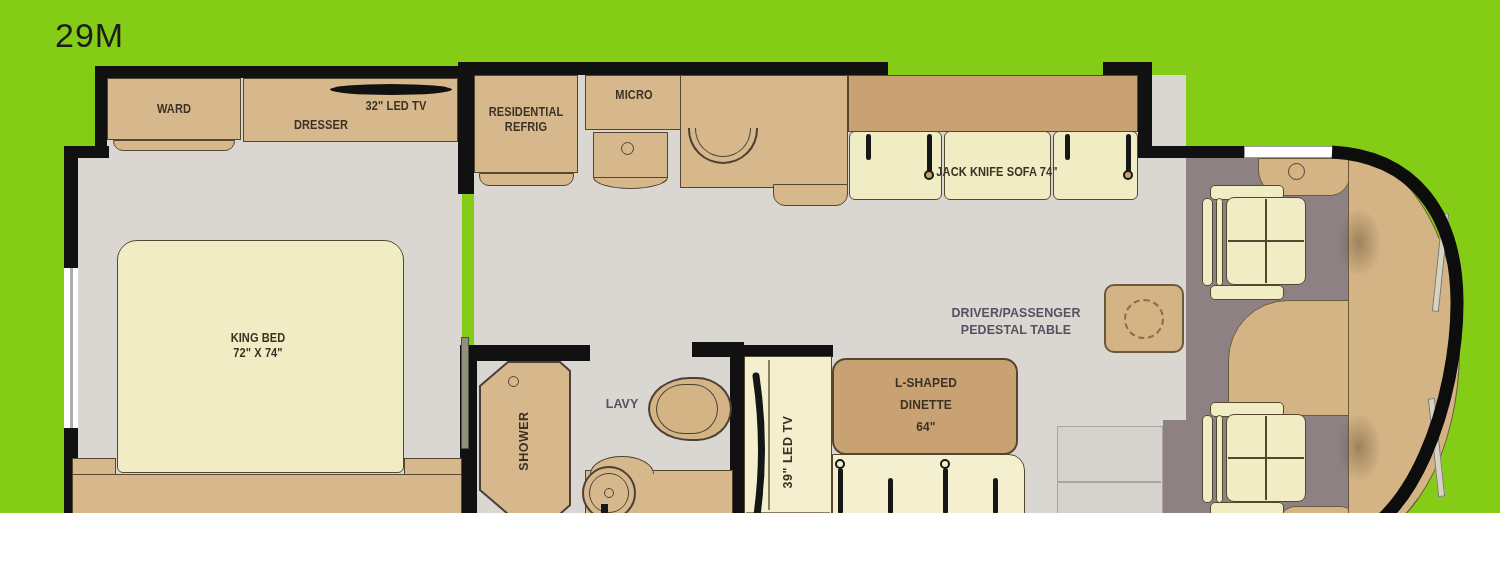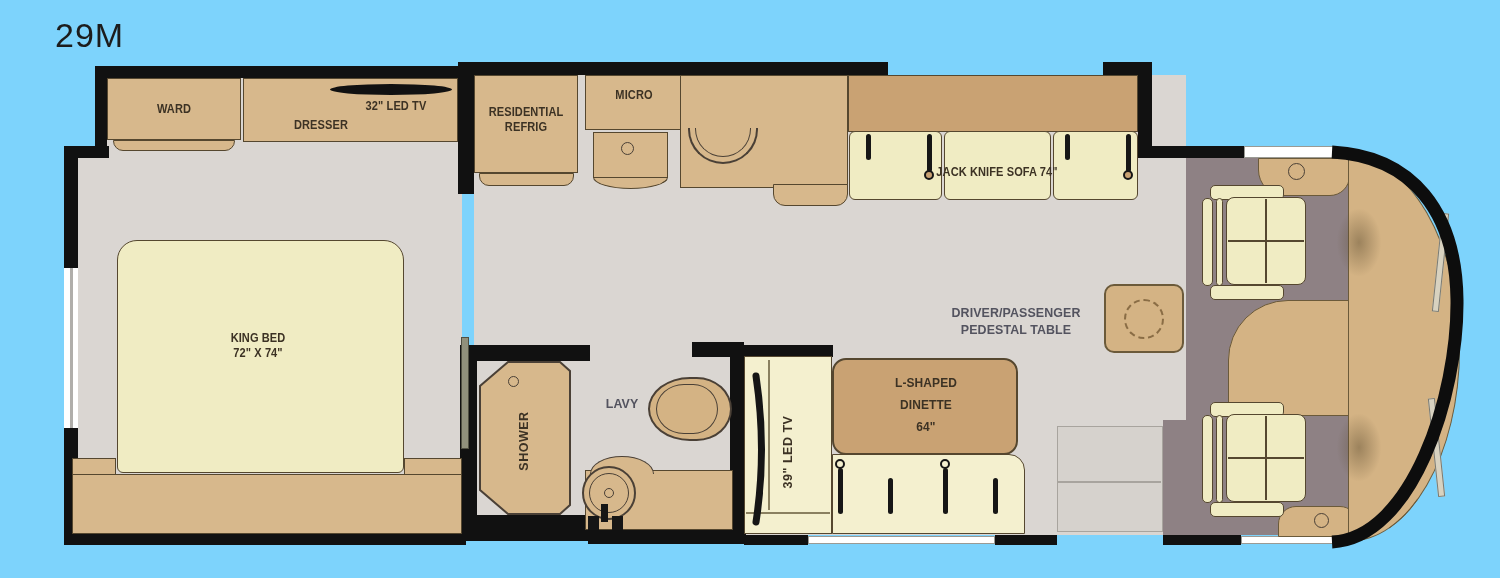--- a/index.html
+++ b/index.html
@@ -1,16 +1,16 @@
 <!DOCTYPE html>
 <html><head>
 <meta charset="utf-8">
 <style>
   html,body{margin:0;padding:0;background:#fff;}
-  #canvas{position:relative;width:1500px;height:578px;background:#7dd3fc;overflow:hidden;
+  #canvas{position:relative;width:1500px;height:513px;background:#84cc16;overflow:hidden;
           font-family:"Liberation Sans",sans-serif;}
   .abs{position:absolute;box-sizing:border-box;}
   .wall{background:#111;}
   .floor{background:#dad6d2;}
   .taupe{background:#8e8184;}
   .tan1{background:#d7b88c;border:1.5px solid #55472f;}
   .tan2{background:#c9a273;border:1.5px solid #55472f;}
   .tan3{background:#d4b384;border:1.5px solid #6b5a3a;}
   .cream{background:#f0ecc3;border:1.5px solid #55472f;}
   .cream2{background:#f4f0cf;border:1.5px solid #55472f;}

